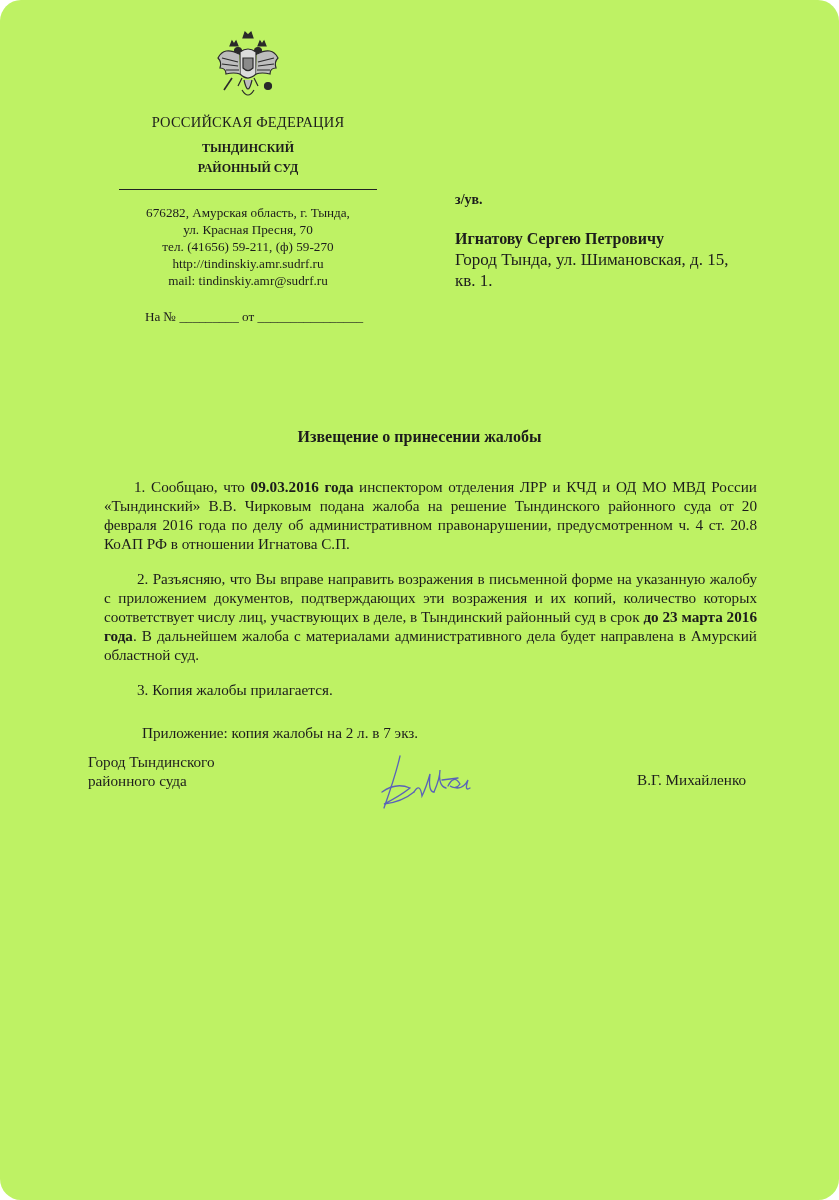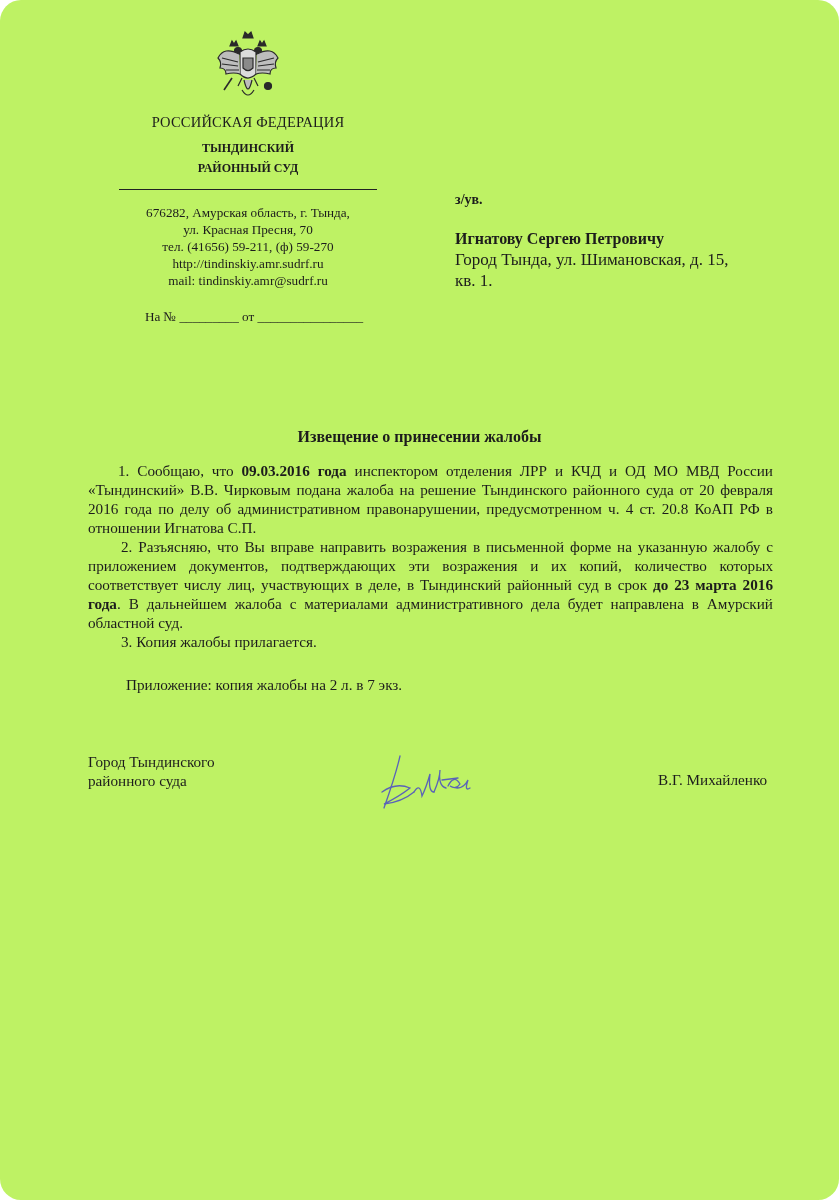--- a/index.html
+++ b/index.html
@@ -29,28 +29,28 @@
   .addressee { left: 455px; top: 192px; width: 330px; }
   .notice-mark { font-size: 14px; font-weight: bold; }
   .recipient-name { font-size: 16px; font-weight: bold; margin-top: 22px; }
   .recipient-addr { font-size: 17px; line-height: 21px; margin-top: 1px; }
 
   
   .doc-title { left: 0; width: 839px; top: 428px; text-align: center; font-size: 16px; font-weight: bold; }
 
   
   .body-text { left: 88px; top: 461px; width: 685px; font-size: 15.2px; line-height: 19px; text-align: justify; }
-  .para { text-indent: 30px; margin: 0; }
+  .para { text-indent: 30px; margin: 16px; }
   .para.p2 { text-indent: 33px; }
   .para b { font-weight: bold; }
   .attachment { margin-top: 24px; text-indent: 38px; }
 
   
   .sign-left { left: 88px; top: 752px; font-size: 15.2px; line-height: 19px; }
-  .sign-right { left: 658px; top: 771px; font-size: 15.2px; }
+  .sign-right { left: 637px; top: 771px; font-size: 15.2px; }
   .signature { left: 370px; top: 752px; width: 110px; height: 62px; }
 </style>
 </head>
 <body>
 
 <div class="page">
 
   <div class="abs letterhead">
     <svg class="emblem" viewBox="0 0 72 78">
       <g fill="none" stroke="#2a2a2a" stroke-width="1.2">

